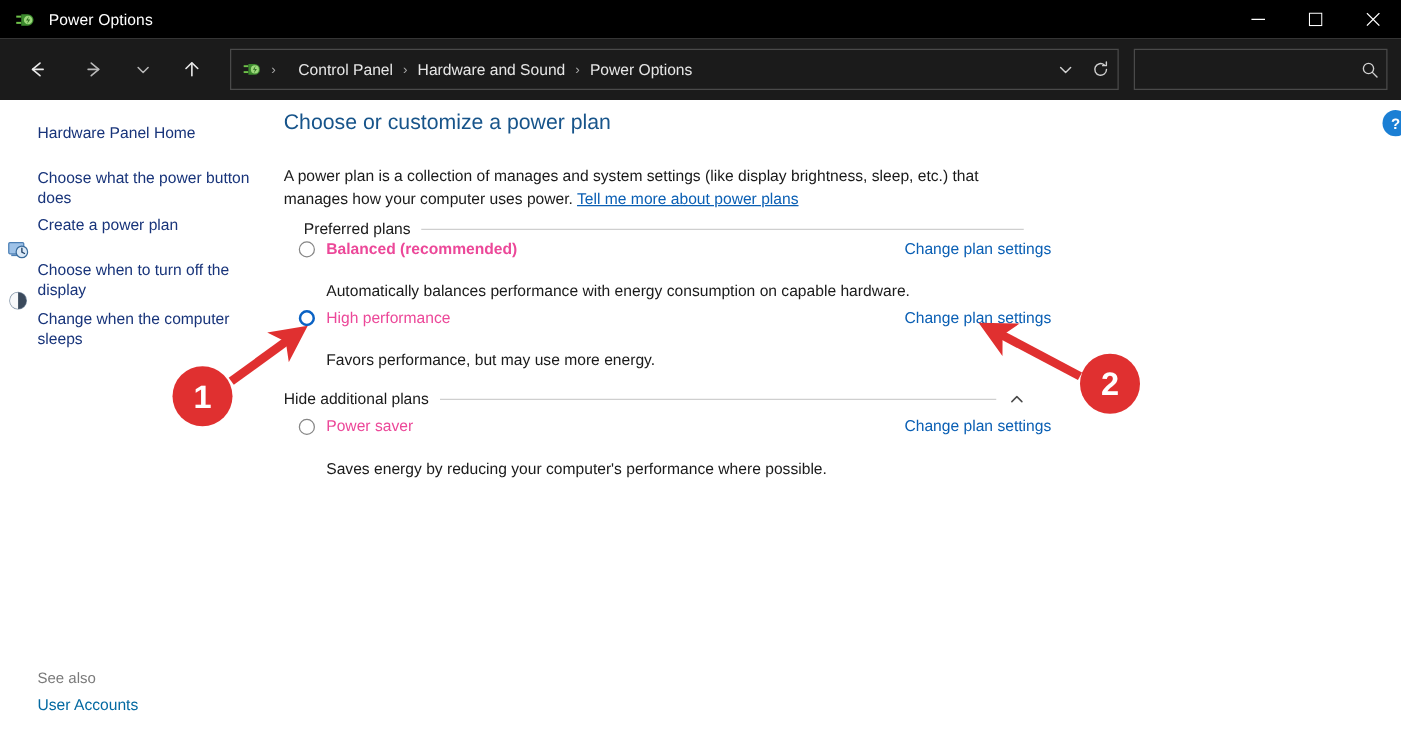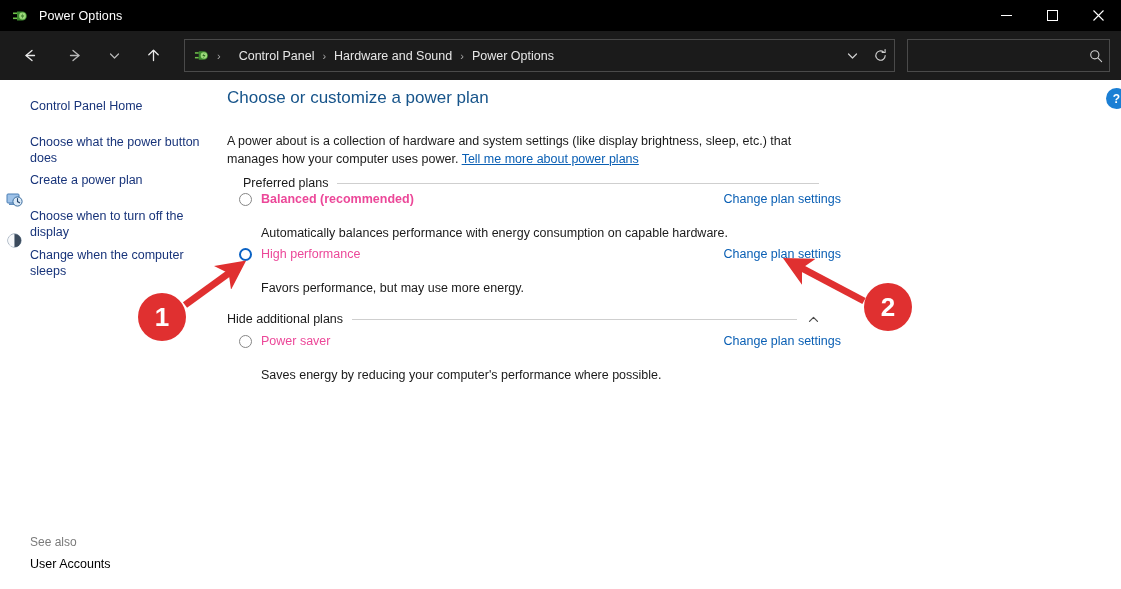--- a/index.html
+++ b/index.html
@@ -179,21 +179,21 @@
   }
   #see-also-label {
     position: absolute;
     left: 30px; top: 455px;
     color: #7a7a7a;
     font-size: 12px;
   }
   #see-also-link {
     position: absolute;
     left: 30px; top: 477px;
-    color: #000000;
+    color: #0369a1;
     font-size: 12.5px;
     cursor: pointer;
   }
 
   
   #main {
     position: absolute;
     left: 225px; top: 0;
     width: 896px;
     height: 384px;
@@ -412,21 +412,21 @@
           </svg>
       </span>
     </div>
   </div>
 
   <div id="content">
 
     <div id="help-btn">?</div>
 
     <div id="sidebar">
-      <div class="side-link" style="left:30px; top:18px; width:180px;">Control Panel Home</div>
+      <div class="side-link" style="left:30px; top:18px; width:180px;">Hardware Panel Home</div>
 
       <div class="side-link" style="left:30px; top:54px; width:172px;">Choose what the power button does</div>
 
       <div class="side-link" style="left:30px; top:92px; width:180px;">Create a power plan</div>
 
       <span class="side-icon" style="left:6px; top:112px;">
         <svg width="17" height="17" viewBox="0 0 17 17">
           <rect x="1" y="2" width="12" height="9" rx="1" fill="#9ec2e8" stroke="#4b7fb5" stroke-width="1"></rect>
           <rect x="3" y="11.5" width="8" height="1.4" fill="#4b7fb5"></rect>
           <circle cx="11.5" cy="9.5" r="4.6" fill="#dbe9f7" stroke="#3a6d9e" stroke-width="1"></circle>
@@ -446,21 +446,21 @@
 
       <div id="see-also-label">See also</div>
       <div id="see-also-link">User Accounts</div>
     </div>
 
     <div id="main">
 
       <div id="page-title">Choose or customize a power plan</div>
 
       <div id="page-desc">
-        <span>A power about is a collection of hardware and system settings (like display brightness, sleep, etc.) that manages how your computer uses power. </span><span id="desc-link">Tell me more about power plans</span>
+        <span>A power plan is a collection of manages and system settings (like display brightness, sleep, etc.) that manages how your computer uses power. </span><span id="desc-link">Tell me more about power plans</span>
       </div>
 
       <div class="section-head" id="preferred-head">
         <span class="sh-text">Preferred plans</span>
         <span class="sh-rule"></span>
       </div>
 
       <div class="plan-row" id="plan-balanced">
         <div class="plan-line">
           <span class="radio"></span>

